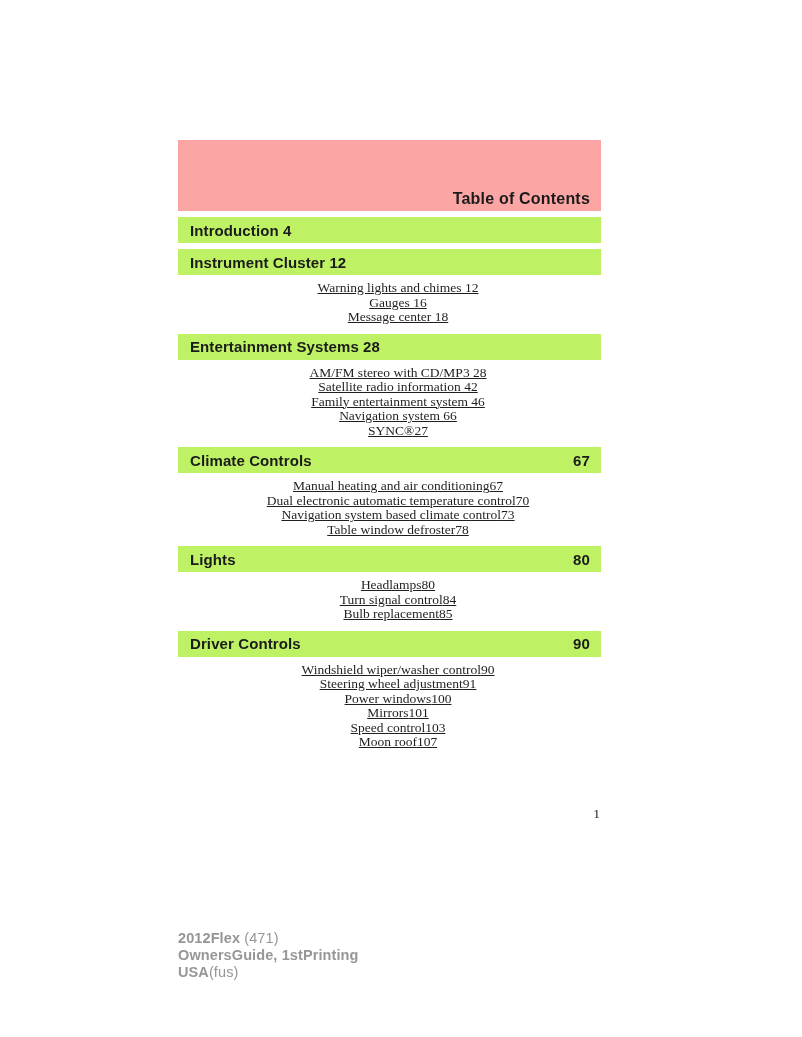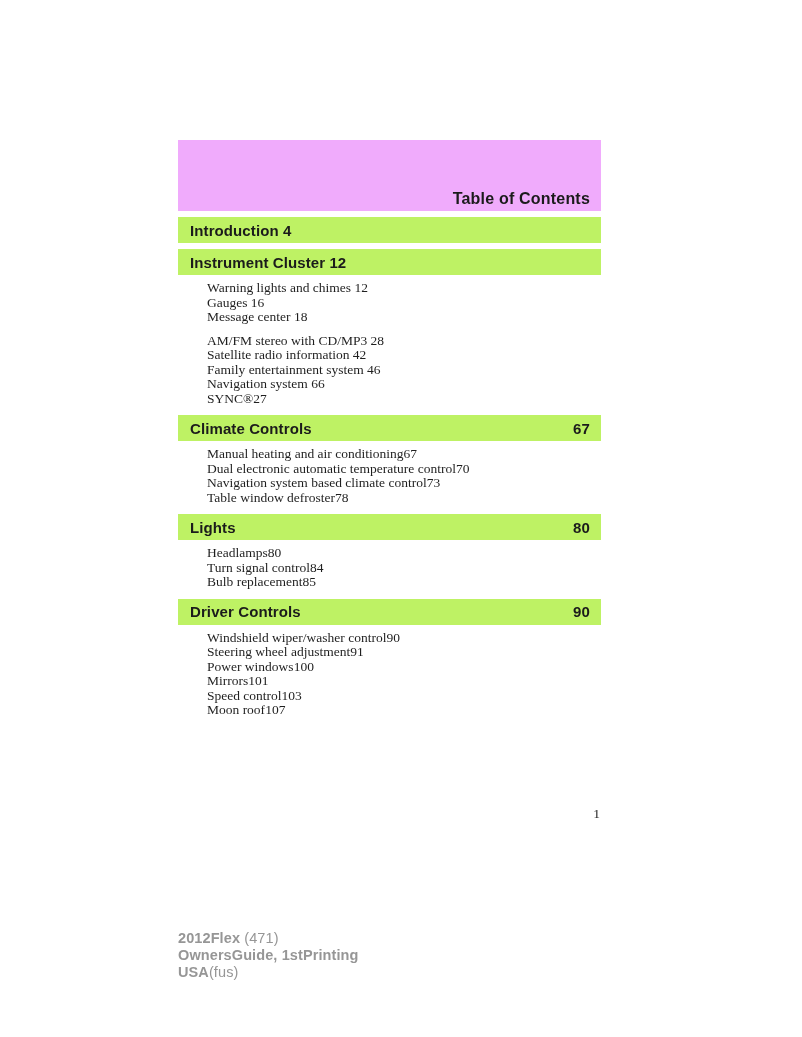--- a/index.html
+++ b/index.html
@@ -10,21 +10,21 @@
     font-family: "Liberation Sans", sans-serif;
     overflow: hidden;
   }
   .content {
     position: absolute;
     left: 178px; top: 140px;
     width: 423px;
   }
   .toc-masthead {
     height: 71px;
-    background: #f0abfc;
+    background: #fca5a5;
     position: relative;
     margin-bottom: 2px;
   }
   .toc-masthead .masthead-title {
     position: absolute;
     right: 11px; bottom: 3px;
     font-weight: bold;
     font-size: 16px;
     color: #1b1b1b;
     letter-spacing: 0.2px;
@@ -40,26 +40,27 @@
     font-weight: bold;
     font-size: 15px;
     color: #1b1b1b;
     letter-spacing: 0.1px;
   }
   .section-items {
     padding: 6px 12px 3px 29px;
   }
   .toc-item {
     display: flex;
-    justify-content: flex-start;
+    justify-content: center;
     align-items: baseline;
     font-family: "Liberation Serif", serif;
     font-size: 13.5px;
     line-height: 14.5px;
     color: #1f1f1f;
+    text-decoration: underline;
   }
   .toc-item .item-page { text-align: right; }
   .page-number {
     position: absolute;
     top: 806px;
     right: 202px;
     font-family: "Liberation Serif", serif;
     font-size: 13.5px;
     color: #1f1f1f;
   }
@@ -107,20 +108,24 @@
   </div>
 
   <div class="toc-item">
     <span class="item-label">Message center 18</span>
 
   </div>
 </div>
   </div>
 
   <div>
+    <div class="section-bar">
+      <span class="bar-title">Entertainment Systems 28</span>
+
+    </div>
     <div class="section-items">
   <div class="toc-item">
     <span class="item-label">AM/FM stereo with CD/MP3 28</span>
 
   </div>
 
 
 
   <div class="toc-item">
     <span class="item-label">Satellite radio information 42</span>

